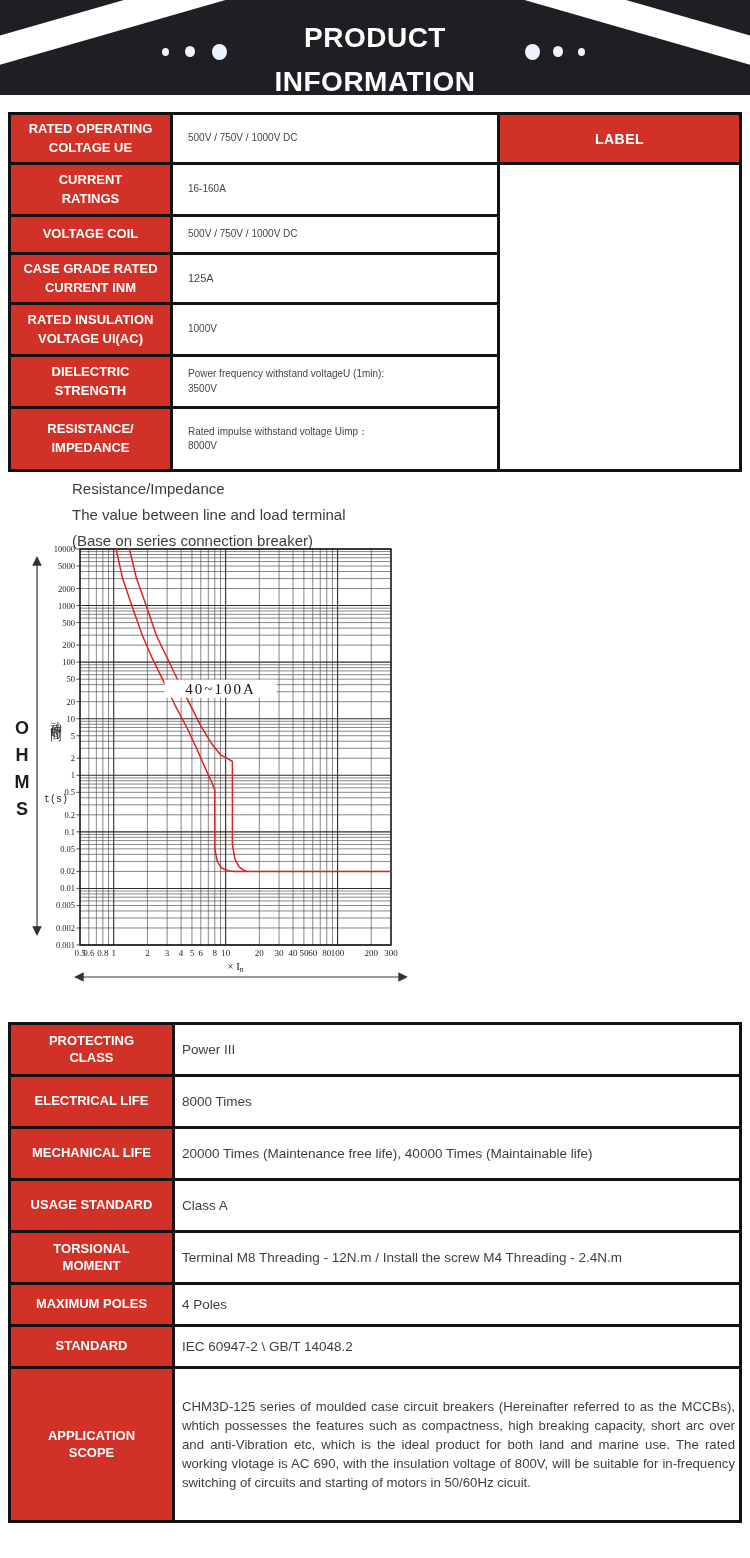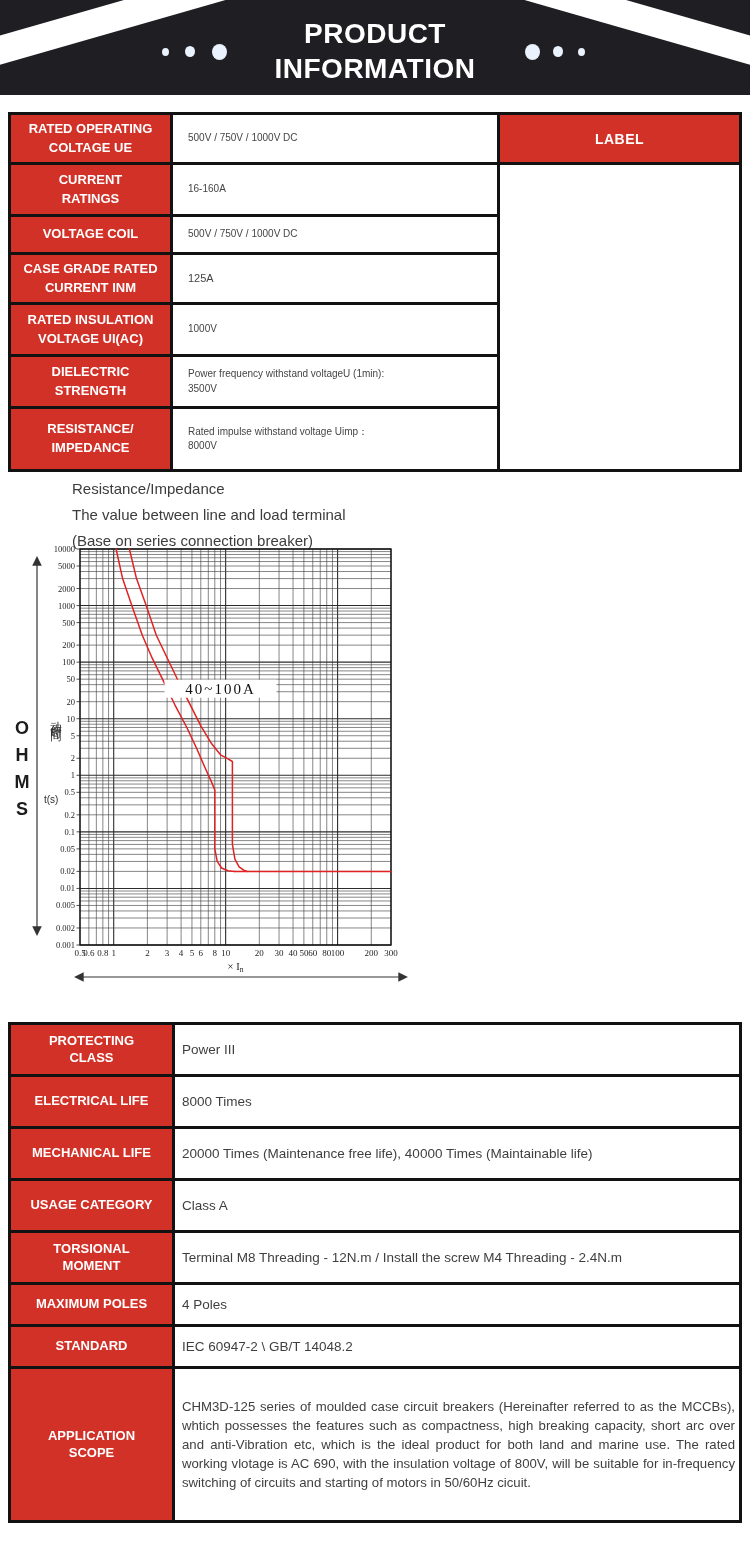--- a/index.html
+++ b/index.html
@@ -5,21 +5,21 @@
   html,body { margin:0; padding:0; }
   body { background:#ffffff; font-family:"Liberation Sans", sans-serif; }
   .page { position:relative; width:750px; height:1558px; background:#fff; overflow:hidden; }
 
   
   .banner { position:relative; width:750px; height:95px; background:#1e1e23; overflow:hidden; }
   .stripe { position:absolute; background:#ffffff; width:430px; height:28px; }
   .stripe-left  { left:-110px; top:6px;  transform:rotate(-16deg); }
   .stripe-right { left:430px;  top:6px;  transform:rotate(16deg); }
   .banner-title { position:relative; padding-top:16px; text-align:center; color:#ffffff;
-                  font-size:28px; font-weight:bold; line-height:35px; letter-spacing:0.5px;
+                  font-size:28px; font-weight:bold; line-height:44px; letter-spacing:0.5px;
                   white-space:pre-line; }
   .dot { position:absolute; background:#eaf2fd; border-radius:50%; }
   .d1 { width:7px;  height:8px;  left:162px; top:48px; }
   .d2 { width:10px; height:11px; left:185px; top:46px; }
   .d3 { width:15px; height:16px; left:212px; top:44px; }
   .d4 { width:15px; height:16px; left:525px; top:44px; }
   .d5 { width:10px; height:11px; left:553px; top:46px; }
   .d6 { width:7px;  height:8px;  left:578px; top:48px; }
 
   
@@ -46,21 +46,21 @@
   .chart-section { position:absolute; left:0; top:478px; width:680px; height:538px; }
   .chart-captions { position:absolute; left:72px; top:2px; color:#3c3c3c; font-size:15px; }
   .chart-captions p { margin:0 0 9px 0; }
   .chart-canvas { position:absolute; left:0; top:0; }
   .ohms-label { position:absolute; left:11px; top:240px; color:#1c1c1c; font-weight:bold; font-size:18px;
                 writing-mode:vertical-lr; text-orientation:upright; letter-spacing:7px; }
   .cjk-axis { position:absolute; left:48px; top:234px; color:#2e2e2e; font-size:11.5px;
               font-family:"Liberation Serif", serif;
               writing-mode:vertical-lr; text-orientation:upright; letter-spacing:3px; }
   .cjk-unit { position:absolute; left:44px; top:316px; color:#2e2e2e; font-size:10px;
-              font-family:Liberation Sans, sans-serif; }
+              font-family:Liberation Mono, monospace; }
   .ampere-label { position:absolute; left:0; top:507px; width:488px; text-align:center;
                   color:#111; font-weight:bold; font-size:16px; letter-spacing:0.5px; }
 
   
   .detail-table { position:absolute; left:8px; top:1022px; width:734px;
                   display:grid; grid-template-columns:164px 1fr;
                   grid-template-rows:52px 52px 52px 52px 52px 42px 42px 151px;
                   border:3px solid #121212; box-sizing:border-box; background:#fff; }
   .dlbl { background:#d23128; color:#fff; font-weight:bold; font-size:13px; text-align:center;
           display:flex; align-items:center; justify-content:center; line-height:1.3;
@@ -309,21 +309,21 @@
   <div class="detail-table">
     <div class="dlbl">PROTECTING CLASS</div>
     <div class="dval">Power III</div>
 
     <div class="dlbl">ELECTRICAL LIFE</div>
     <div class="dval">8000 Times</div>
 
     <div class="dlbl">MECHANICAL LIFE</div>
     <div class="dval">20000 Times (Maintenance free life), 40000 Times (Maintainable life)</div>
 
-    <div class="dlbl">USAGE CATEGORY</div>
+    <div class="dlbl">USAGE STANDARD</div>
     <div class="dval">Class A</div>
 
     <div class="dlbl">TORSIONAL MOMENT</div>
     <div class="dval">Terminal M8 Threading - 12N.m / Install the screw M4 Threading - 2.4N.m</div>
 
     <div class="dlbl">MAXIMUM POLES</div>
     <div class="dval">4 Poles</div>
 
     <div class="dlbl">STANDARD</div>
     <div class="dval">IEC 60947-2 \ GB/T 14048.2</div>

